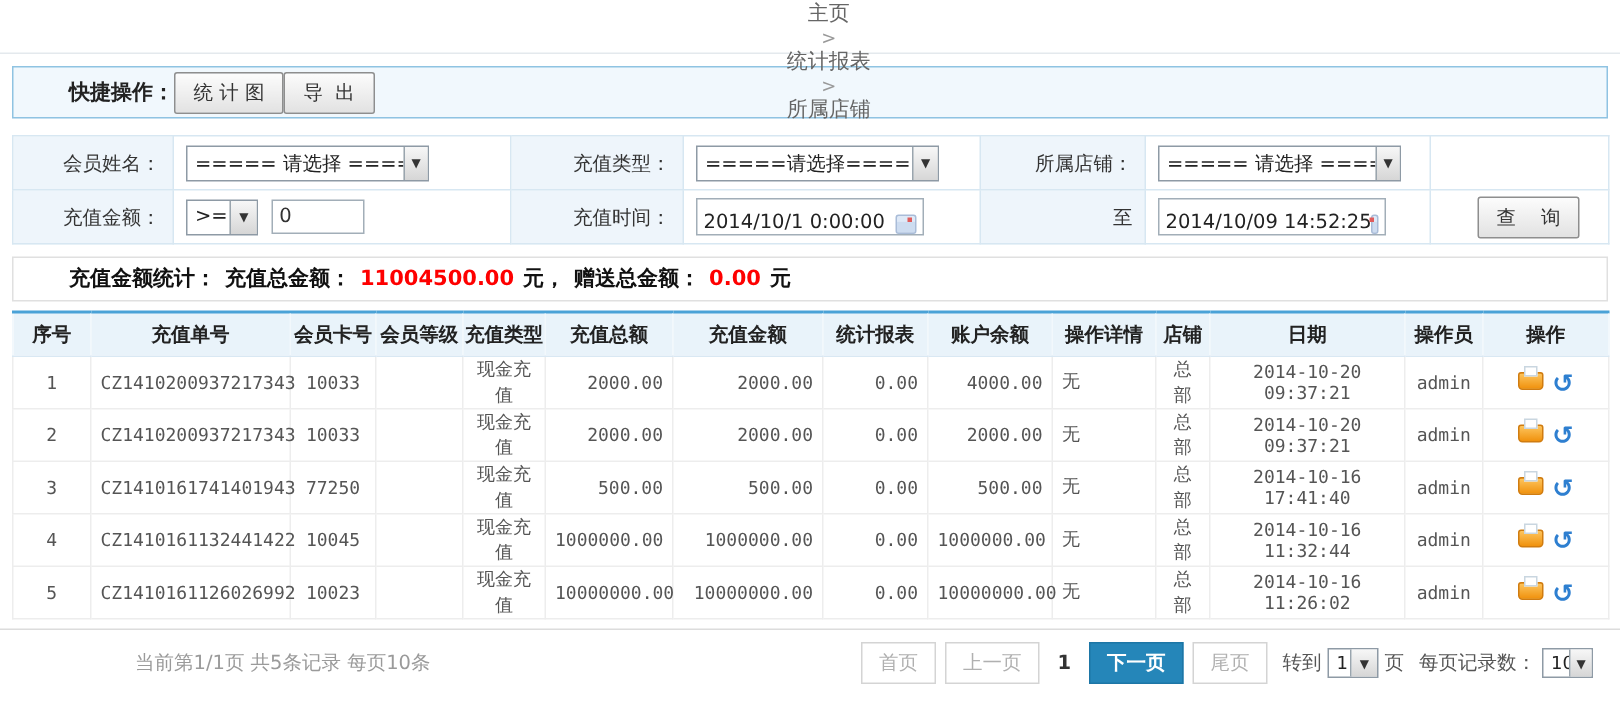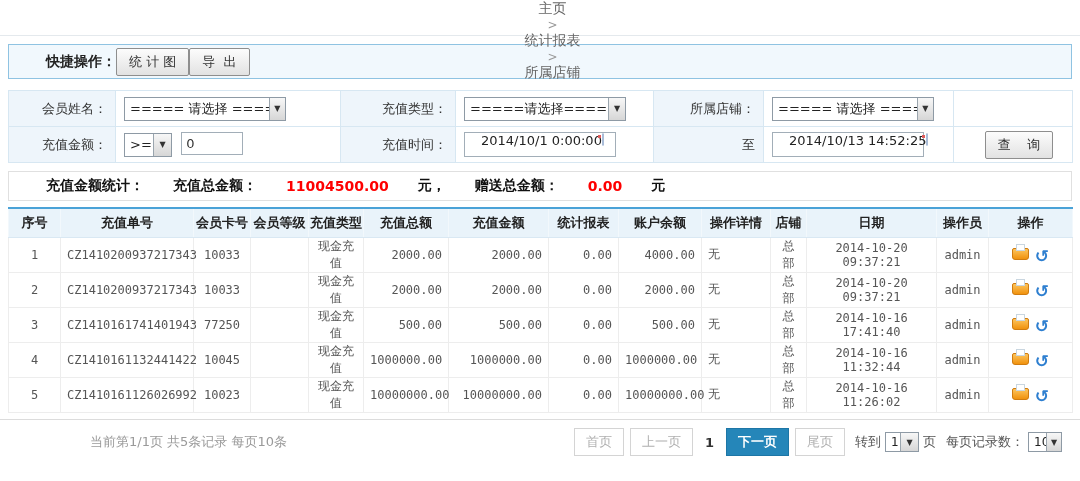--- a/index.html
+++ b/index.html
@@ -20,28 +20,28 @@
   table.filters { width:1064px; margin:11px 8px 0; border-collapse:collapse; table-layout:fixed; }
   table.filters td { border:1px solid #d7e7f2; height:36px; font-size:13px; }
   td.lbl { background:#eef5fb; text-align:right; padding-right:8px; color:#333; }
   td.fld { background:#fff; padding-left:8px; }
   input.text { height:23px; border:1px solid #a2aeb8; padding:0 4px; font-size:13px; color:#333; font-family:inherit; background:#fff; }
   .w-wide { width:203px; } .w-mid { width:148px; } .w-amt { width:62px; }
   .selectbox { display:inline-flex; align-items:center; justify-content:space-between; border:1px solid #8e9aa5; background:#fff; height:24px; vertical-align:middle; cursor:pointer; }
   .selectbox .stext { padding-left:5px; font-size:13px; color:#222; white-space:nowrap; overflow:hidden; }
   .selectbox .arrow { width:18px; align-self:stretch; border-left:1px solid #9aa5ae; background:linear-gradient(#f7f7f7,#d6d6d6); display:flex; align-items:center; justify-content:center; font-size:8px; color:#333; }
   .sel-160 { width:162px; } .sel-48 { width:48px; } .sel-34 { width:34px; height:20px; }
-  .datewrap { display:inline-flex; align-items:flex-start; justify-content:space-between; width:152px; height:25px; border:1px solid #a2aeb8; background:#fff; padding:0 16px; vertical-align:middle; }
+  .datewrap { display:inline-flex; align-items:flex-end; justify-content:space-between; width:152px; height:25px; border:1px solid #a2aeb8; background:#fff; padding:0 4px; vertical-align:middle; }
   .datewrap .dval { font-size:13px; color:#222; white-space:nowrap; }
   .cal { display:inline-block; width:14px; height:13px; border:1px solid #a9bcd8; border-radius:2px;
          background:linear-gradient(#dfe9f7 0 4px, #cddcf0 4px); position:relative; cursor:pointer; }
   .cal::after { content:''; position:absolute; right:2px; top:1px; width:3px; height:3px; background:#e05c5c; }
 
   
-  .summary { margin:8px 8px 0; height:30px; border:1px solid #e0e0e0; display:flex; align-items:center; padding-left:37px; font-size:14px; font-weight:bold; color:#111;gap:23px; }
+  .summary { margin:8px 8px 0; height:30px; border:1px solid #e0e0e0; display:flex; align-items:center; padding-left:37px; font-size:14px; font-weight:bold; color:#111; }
   .summary span { margin-right:6px; white-space:pre; }
   .red { color:#fe0000;text-align:right; }
 
   
   table.data { width:1064px; margin:6px 8px 0; border-collapse:collapse; table-layout:fixed; }
   table.data thead tr { background:#e9f3fa; }
   table.data th { border-top:2px solid #4aa2d7; border-right:1px solid #f2f8fc; border-bottom:1px solid #d9e8f3; border-left:1px solid #f2f8fc;
                   height:29px; font-size:13px; color:#222; font-weight:bold; }
   table.data td { border:1px solid #ededed; height:32px; font-size:12px; color:#555; padding:0 6px; background:#fff; }
   .mono { font-family:"DejaVu Sans Mono", monospace; }
@@ -127,21 +127,21 @@
     <td class="lbl">充值时间：</td>
     <td class="fld">
       <span class="datewrap">
         <span class="dval">2014/10/1 0:00:00</span>
         <span class="cal"></span>
       </span>
     </td>
     <td class="lbl">至</td>
     <td class="fld">
       <span class="datewrap">
-        <span class="dval">2014/10/13 14:52:25</span>
+        <span class="dval">2014/10/09 14:52:25</span>
         <span class="cal"></span>
       </span>
     </td>
     <td class="fld ta-c" style="text-align:center; padding-left:0;">
       <button class="btn" style="margin-left:12px">查    询</button>
     </td>
   </tr>
 </tbody>
   </table>
 

